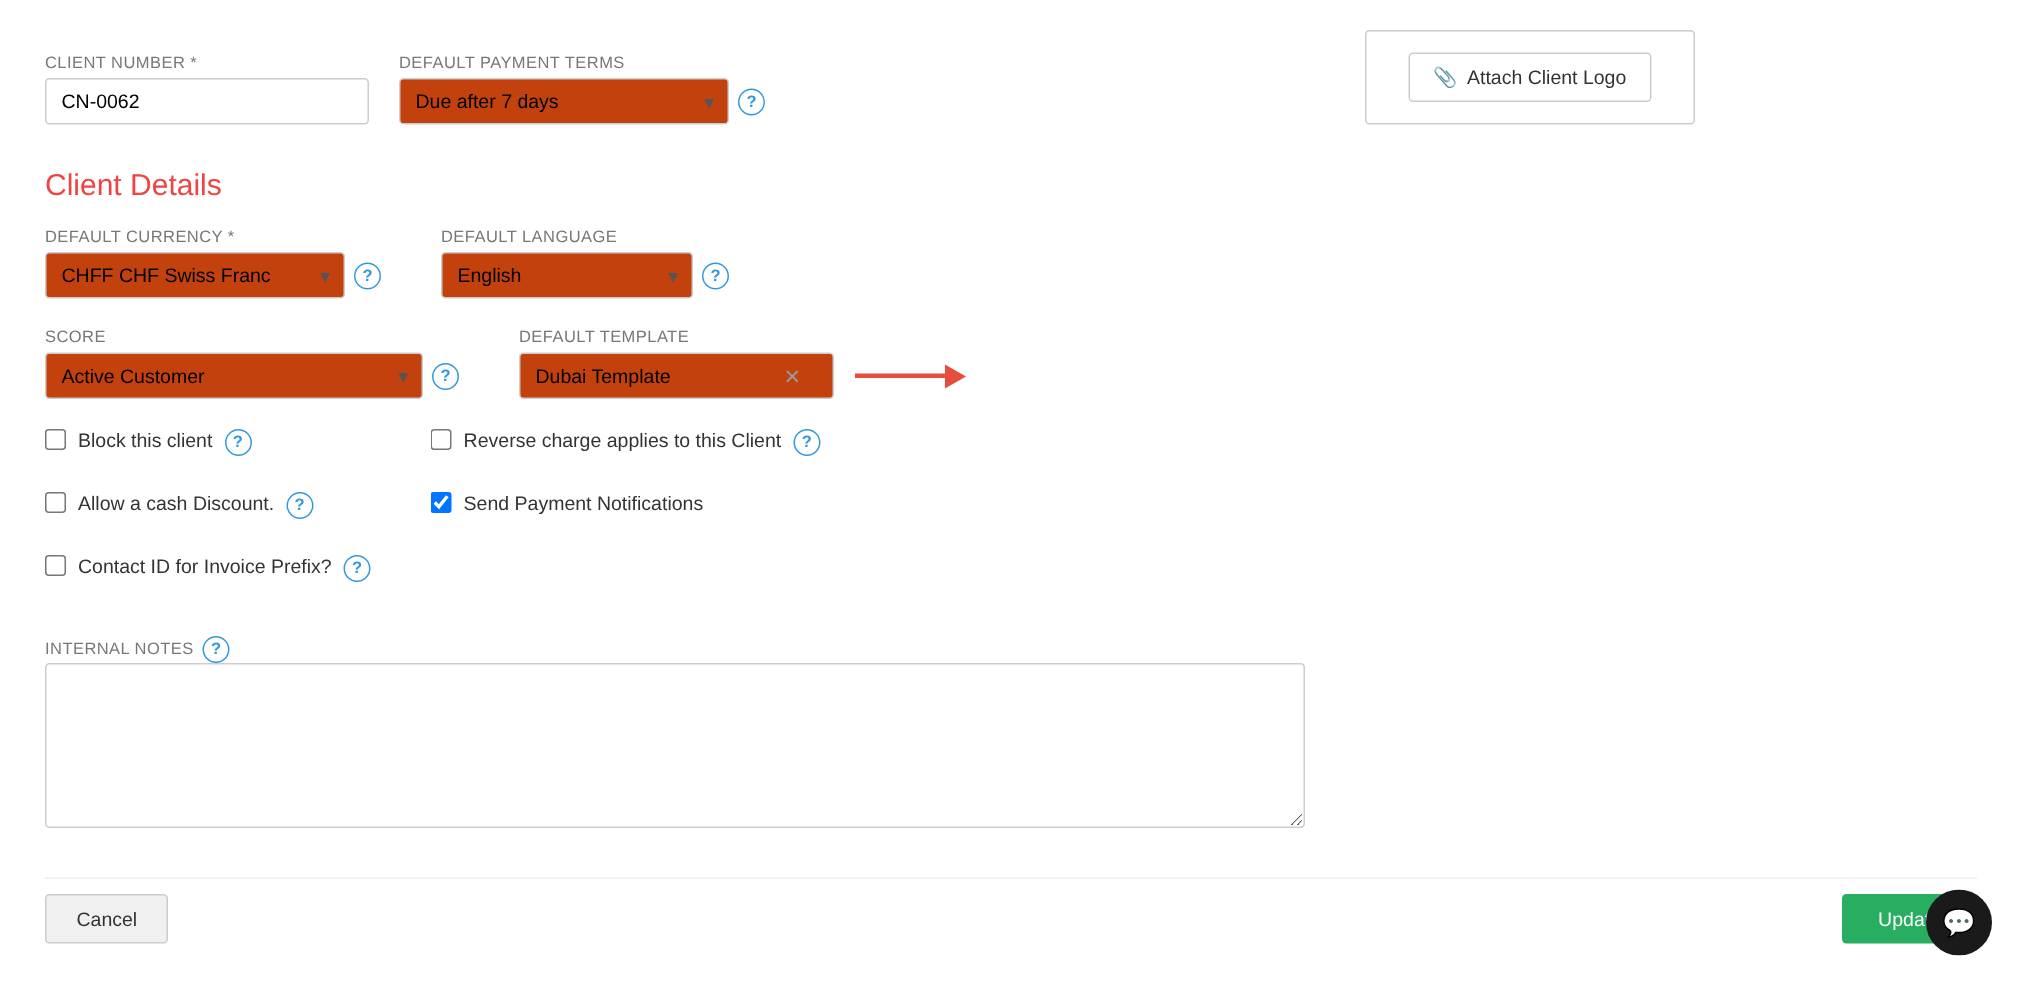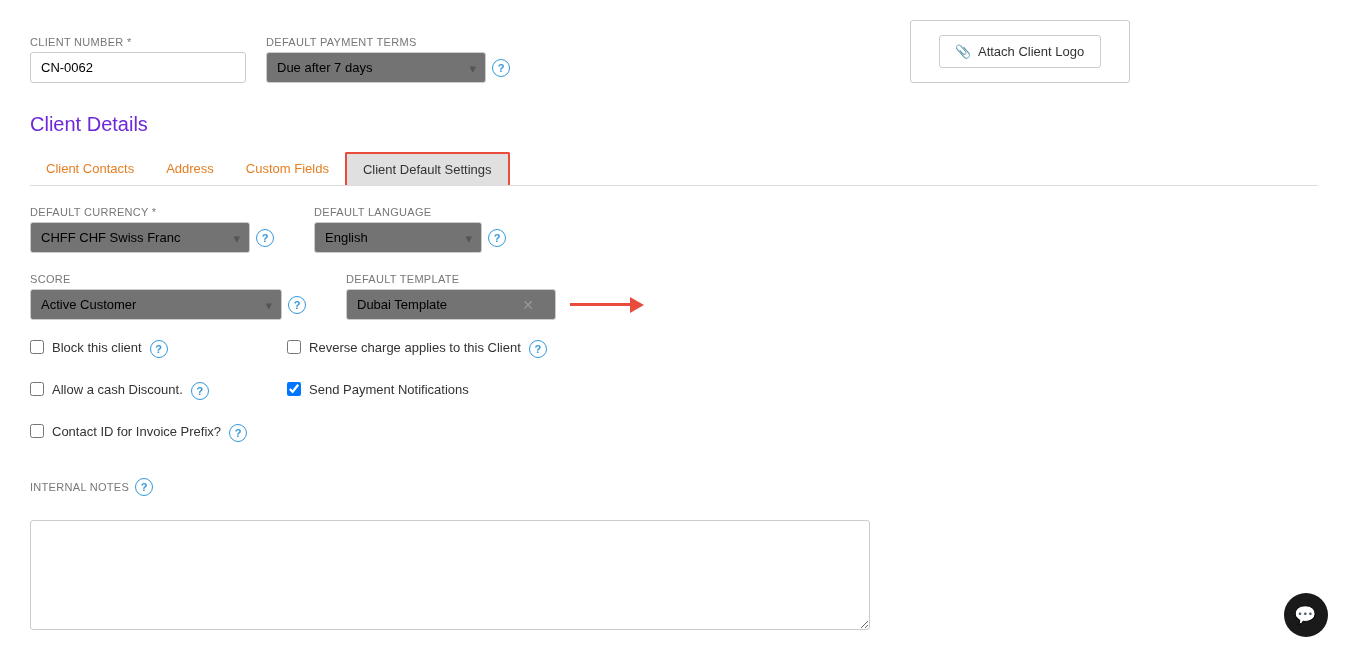--- a/index.html
+++ b/index.html
@@ -6,47 +6,47 @@
     body { font-family: Arial, sans-serif; font-size: 13px; color: #333; background: #fff; }
 
     .page-wrapper { padding: 20px 30px; max-width: 1348px; }
 
     
     .top-fields { display: flex; gap: 20px; margin-bottom: 30px; align-items: flex-end; }
     .field-group { display: flex; flex-direction: column; gap: 4px; }
     .field-label { font-size: 11px; color: #777; text-transform: uppercase; letter-spacing: 0.3px; }
     .input-row { display: flex; align-items: center; gap: 6px; }
     .text-input { border: 1px solid #ccc; padding: 7px 10px; border-radius: 3px; font-size: 13px; width: 216px; }
-    .select-input { border: 1px solid #ccc; padding: 7px 10px; border-radius: 3px; font-size: 13px; width: 220px; appearance: none; background: #737373; cursor: pointer; }
+    .select-input { border: 1px solid #ccc; padding: 7px 10px; border-radius: 3px; font-size: 13px; width: 220px; appearance: none; background: #c2410c; cursor: pointer; }
     .select-wrapper { position: relative; display: inline-block; }
     .select-wrapper::after { content: '▾'; position: absolute; right: 10px; top: 50%; transform: translateY(-50%); pointer-events: none; color: #555; }
     .help-icon { display: inline-flex; align-items: center; justify-content: center; width: 18px; height: 18px; border-radius: 50%; border: 1.5px solid #3498db; color: #3498db; font-size: 11px; font-weight: bold; cursor: pointer; flex-shrink: 0; }
 
     .logo-area { border: 1px solid #ccc; border-radius: 3px; padding: 14px 20px; display: flex; align-items: center; justify-content: center; min-width: 220px; }
     .attach-btn { background: #fff; border: 1px solid #ccc; padding: 8px 16px; border-radius: 3px; cursor: pointer; font-size: 13px; display: flex; align-items: center; gap: 6px; color: #333; }
 
     
-    .section-title { font-size: 20px; font-weight: 300; color: #6d28d9; margin-bottom: 16px; margin-top: 10px; }
+    .section-title { font-size: 20px; font-weight: 300; color: #ef4444; margin-bottom: 16px; margin-top: 10px; }
 
     
     .tabs { display: flex; gap: 0; margin-bottom: 20px; border-bottom: 1px solid #ddd; }
     .tab { padding: 8px 16px; font-size: 13px; cursor: pointer; color: #e67e22; border: none; background: none; }
     .tab.active { color: #333; background: #e0e0e0; border: 2px solid #e74c3c; border-bottom: none; font-weight: 500; border-radius: 2px 2px 0 0; }
 
     
     .form-row { display: flex; gap: 40px; margin-bottom: 20px; }
     .form-col { display: flex; flex-direction: column; gap: 4px; }
     .checkbox-row { display: flex; gap: 8px; margin-bottom: 12px; font-size: 13px; }
     .checkbox-row input[type="checkbox"] { width: 14px; height: 14px; cursor: pointer; }
     .checkbox-cols { display: flex; gap: 40px; }
     .checkbox-col { display: flex; flex-direction: column; gap: 12px; }
 
     
     .notes-section { margin-bottom: 30px; }
-    .notes-label { font-size: 11px; color: #777; text-transform: uppercase; letter-spacing: 0.3px; margin-bottom: 24px; display: flex; align-items: center; gap: 6px; }
+    .notes-label { font-size: 11px; color: #777; text-transform: uppercase; letter-spacing: 0.3px; margin-bottom: 0; display: flex; align-items: center; gap: 6px; }
     .notes-textarea { width: 100%; border: 1px solid #ccc; border-radius: 3px; padding: 8px; font-size: 13px; resize: vertical; height: 110px; max-width: 840px; }
 
     
     .footer { display: flex; justify-content: space-between; align-items: center; padding-top: 10px; border-top: 1px solid #eee; }
     .cancel-btn { background: #f0f0f0; border: 1px solid #ccc; padding: 8px 20px; border-radius: 3px; cursor: pointer; font-size: 13px; color: #333; }
     .update-btn { background: #27ae60; border: none; padding: 9px 24px; border-radius: 3px; cursor: pointer; font-size: 13px; color: #fff; font-weight: 500; }
 
     .arrow-container {
       display: flex;
       align-items: center;
@@ -99,35 +99,29 @@
     <div class="logo-area">
       <button class="attach-btn">
         <span>📎</span>
         <span>Attach Client Logo</span>
       </button>
     </div>
   </div>
 
   <h2 class="section-title">Client Details</h2>
 
-  <div class="tabs">
-    <button class="tab">Client Contacts</button>
-    <button class="tab">Address</button>
-    <button class="tab">Custom Fields</button>
-    <button class="tab active">Client Default Settings</button>
-  </div>
 
   <div>
 
     <div class="form-row">
       <div class="form-col">
         <label class="field-label">DEFAULT CURRENCY *</label>
         <div class="input-row">
           <div class="select-wrapper">
-            <select class="select-input" style="width:220px;">
+            <select class="select-input" style="width:200px;">
               <option>CHFF CHF Swiss Franc</option>
             </select>
           </div>
           <span class="help-icon">?</span>
         </div>
       </div>
       <div class="form-col">
         <label class="field-label">DEFAULT LANGUAGE</label>
         <div class="input-row">
           <div class="select-wrapper">

